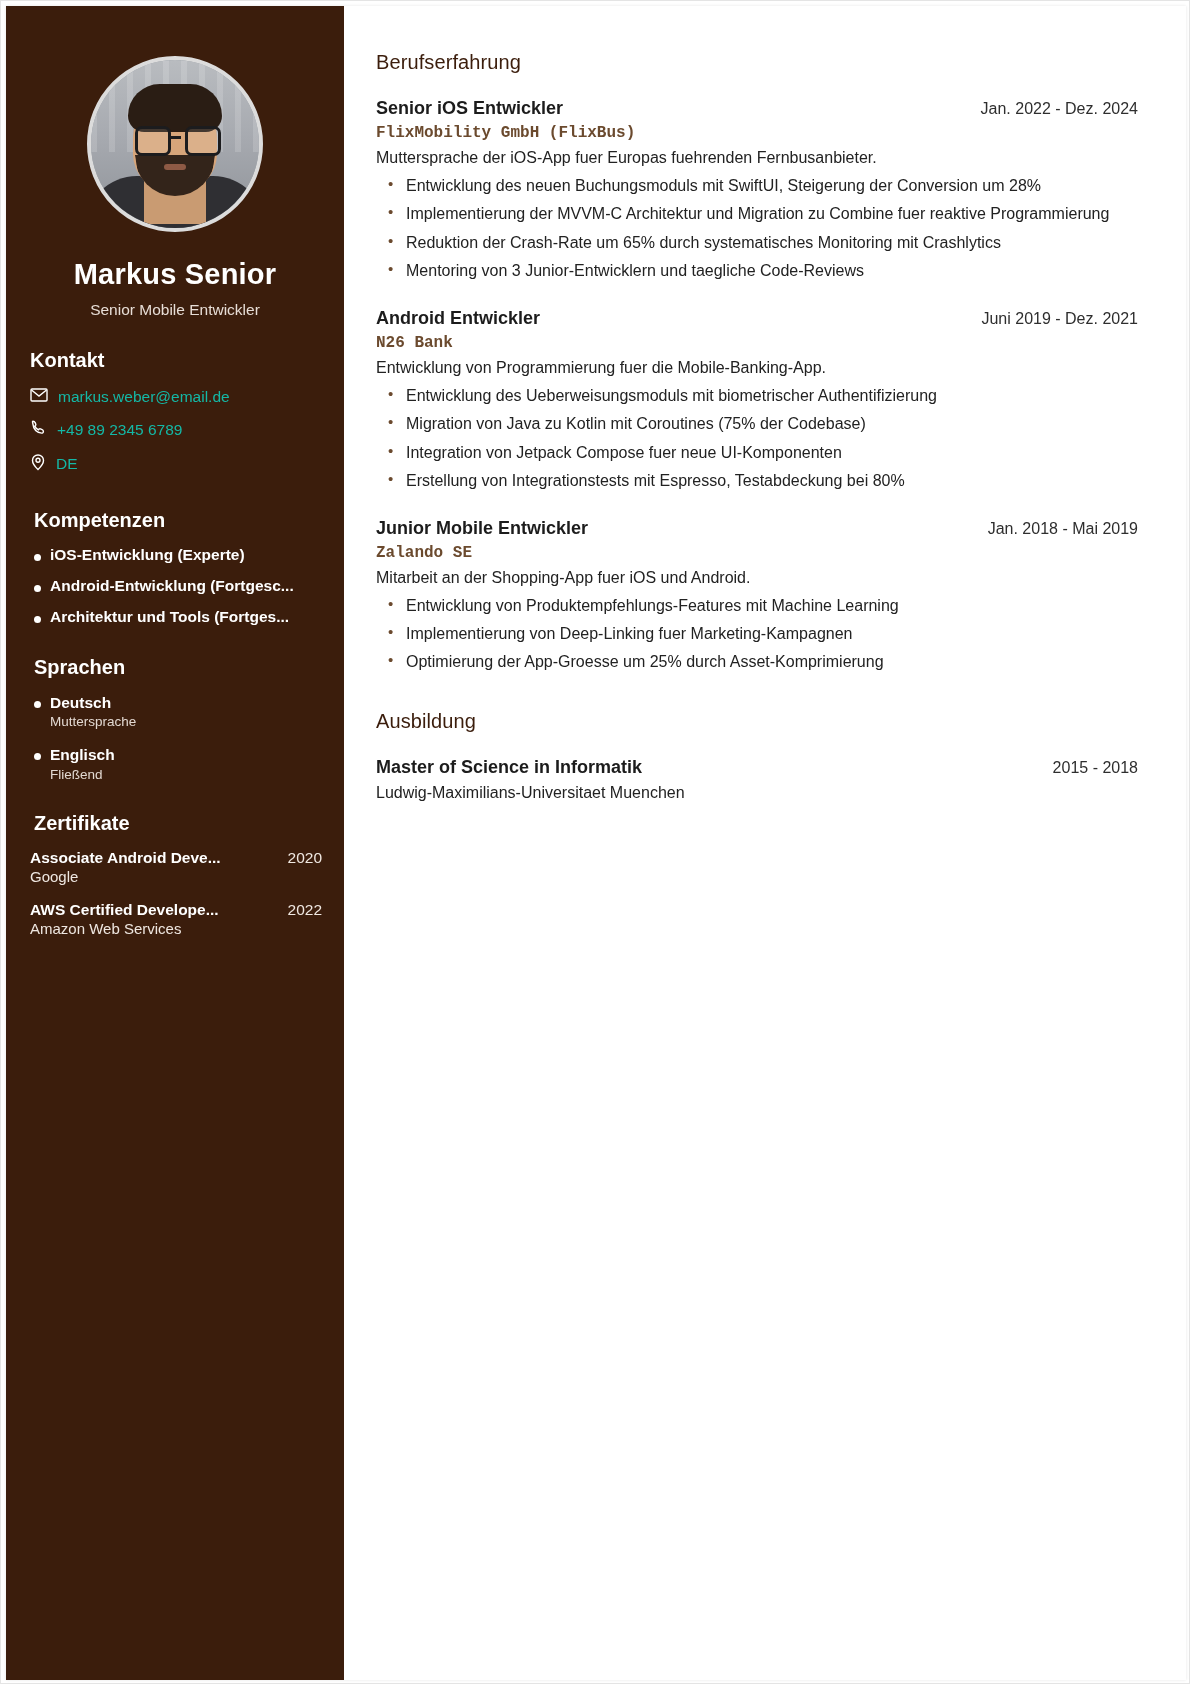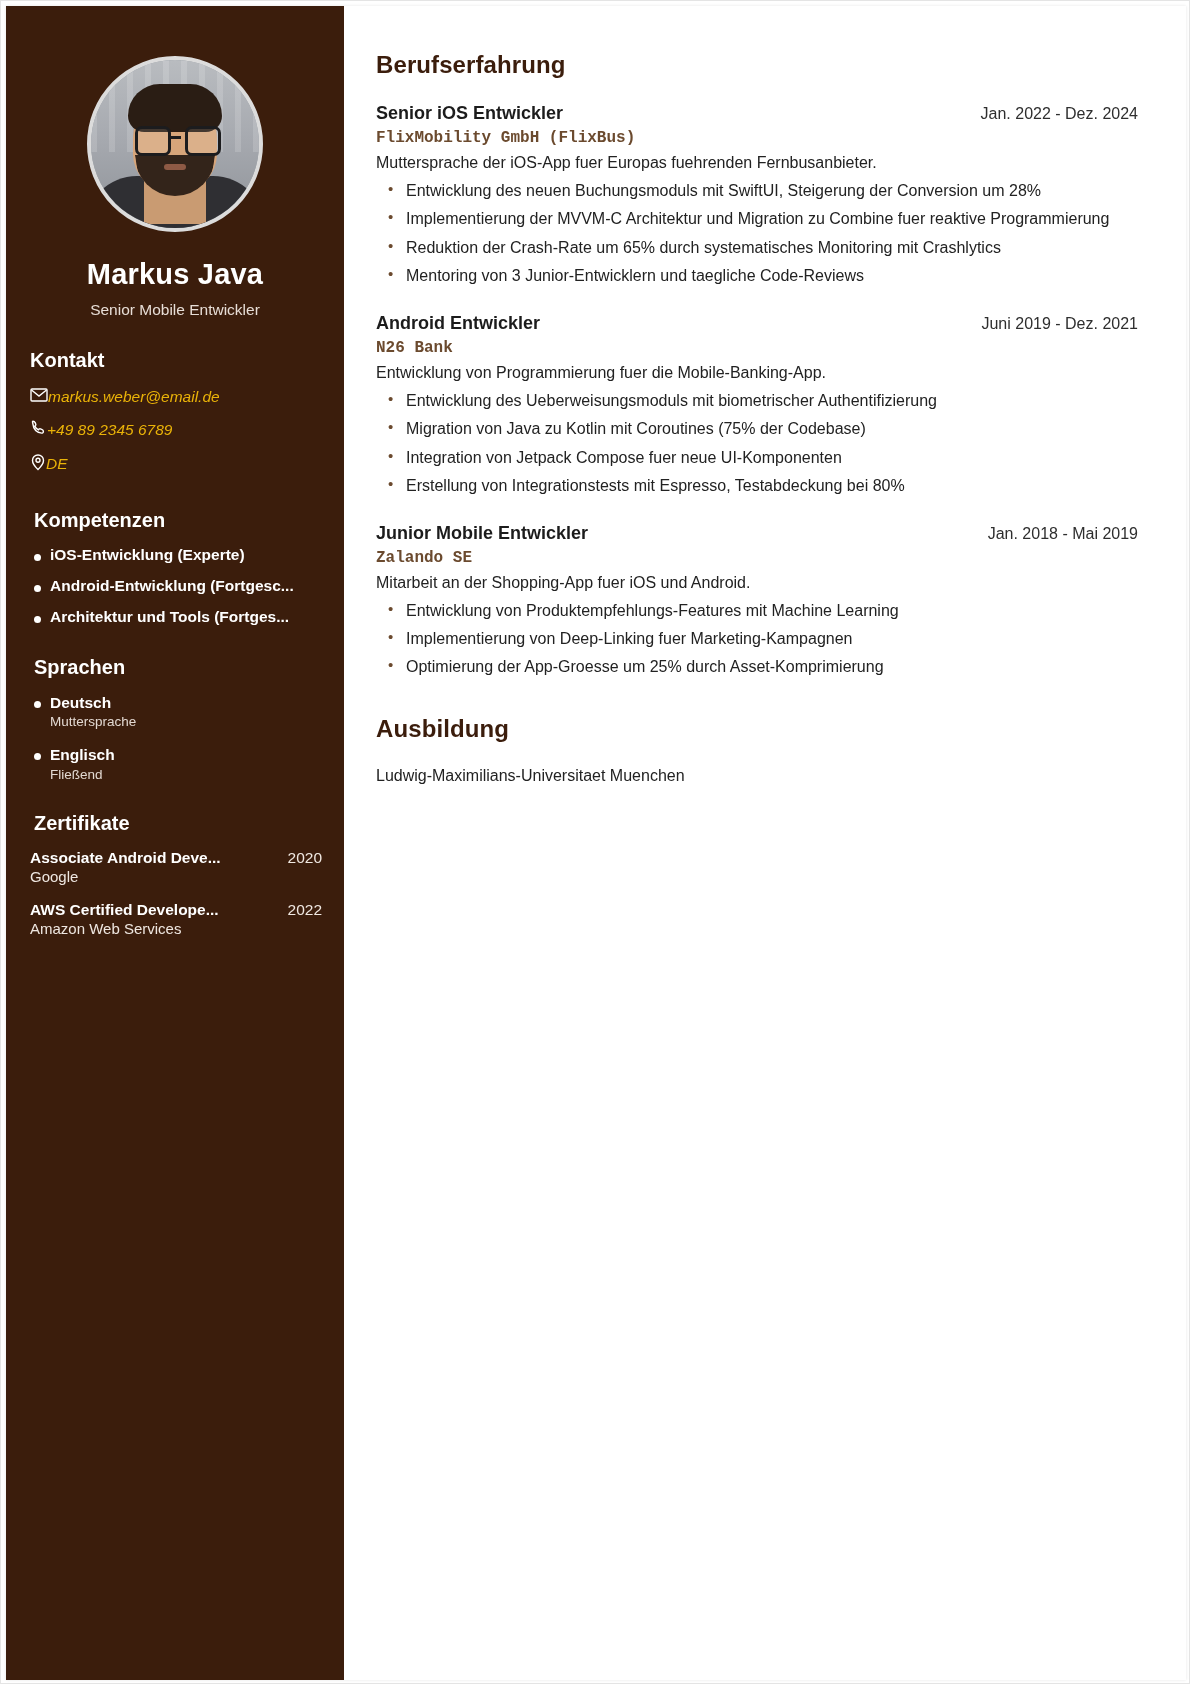--- a/index.html
+++ b/index.html
@@ -156,25 +156,25 @@
     font-size: 20px;
     font-weight: bold;
     color: #ffffff;
     margin: 0 0 16px 0;
     padding-left: 2px;
   }
   .contact-list { margin: 0 0 34px 0; }
   .contact-row {
     display: flex;
     align-items: center;
-    font-size: 15.5px;
-    color: #eab308;
+    gap: 10px;
+    font-size: 15.5px;
+    color: #14b8a6;
     margin-bottom: 13px;
     padding-left: 2px;
-    font-style: italic;
   }
   .contact-row svg { flex: 0 0 auto; }
   .sec { margin-bottom: 30px; }
   .sec-head {
     font-size: 20px;
     font-weight: bold;
     margin: 0 0 14px 0;
     padding-left: 6px;
   }
   .bullet-item {
@@ -241,22 +241,22 @@
 
   
   .main {
     flex: 1 1 auto;
     box-sizing: border-box;
     padding: 45px 48px 40px 32px;
     background: #ffffff;
     color: #1f1f1f;
   }
   .main-h {
-    font-size: 24px;
-    font-weight: bold;
+    font-size: 20px;
+    font-weight: normal;
     color: #3b1d0c;
     margin: 0 0 24px 0;
     letter-spacing: .1px;
   }
   .main-h.second { margin-top: 36px; }
   .job { margin-bottom: 26px; margin-top: 12px; }
   .job-top {
     display: flex;
     justify-content: space-between;
     align-items: baseline;
@@ -329,21 +329,21 @@
           <div class="ph-face"></div>
           <div class="ph-beard"></div>
           <div class="ph-mouth"></div>
           <div class="ph-hair"></div>
           <div class="ph-glass l"></div>
           <div class="ph-glass r"></div>
           <div class="ph-bridge"></div>
         </div>
       </div>
 
-      <h1 class="name">Markus Java</h1>
+      <h1 class="name">Markus Senior</h1>
       <div class="role">Senior Mobile Entwickler</div>
 
       <h2 class="side-h">Kontakt</h2>
       <div class="contact-list">
 
         <div class="contact-row">
           <span>
             <svg width="18" height="14" viewBox="0 0 18 14" fill="none" stroke="#ffffff" stroke-width="1.4">
               <rect x="1" y="1" width="16" height="12" rx="1"></rect>
               <path d="M1.5 2l7.5 6 7.5-6"></path>
@@ -474,19 +474,23 @@
         <ul class="job-points">
           <li>Entwicklung von Produktempfehlungs-Features mit Machine Learning</li>
           <li>Implementierung von Deep-Linking fuer Marketing-Kampagnen</li>
           <li>Optimierung der App-Groesse um 25% durch Asset-Komprimierung</li>
         </ul>
       </section>
 
       <h2 class="main-h second">Ausbildung</h2>
 
       <section class="edu">
+        <div class="edu-top">
+          <span class="edu-degree">Master of Science in Informatik</span>
+          <span class="edu-date">2015 - 2018</span>
+        </div>
         <div class="edu-school">Ludwig-Maximilians-Universitaet Muenchen</div>
       </section>
 
     </main>
 
   </div>
 </div>
 
 </body></html>

